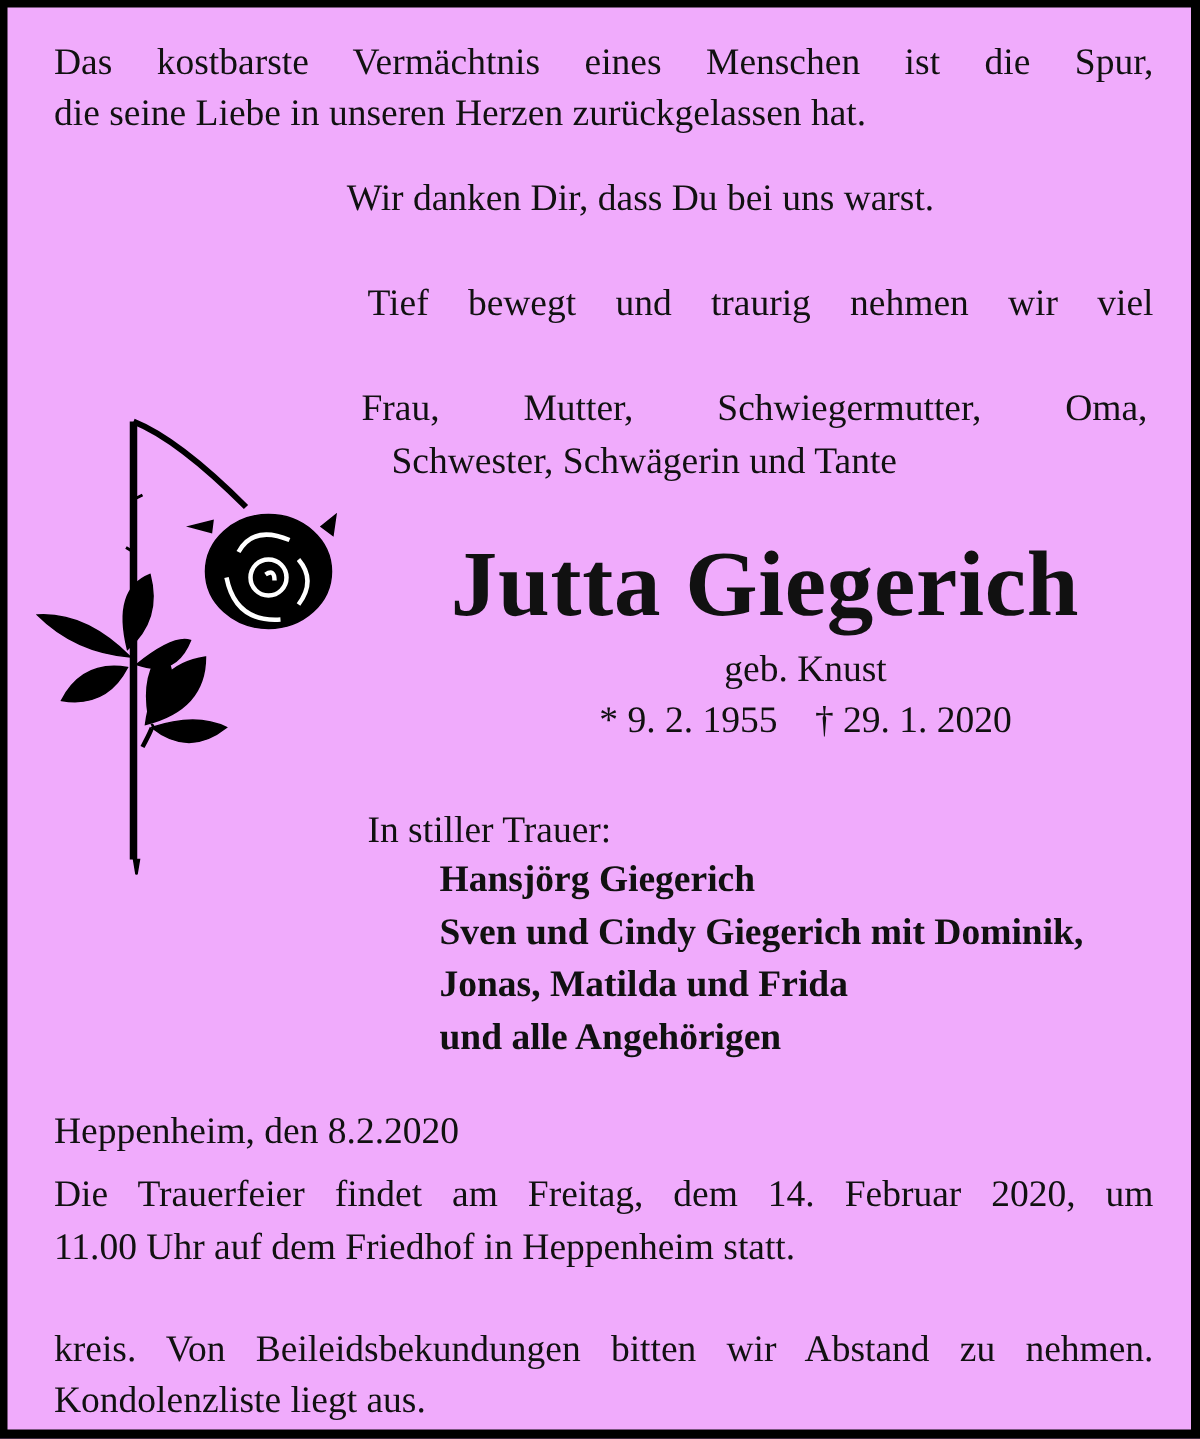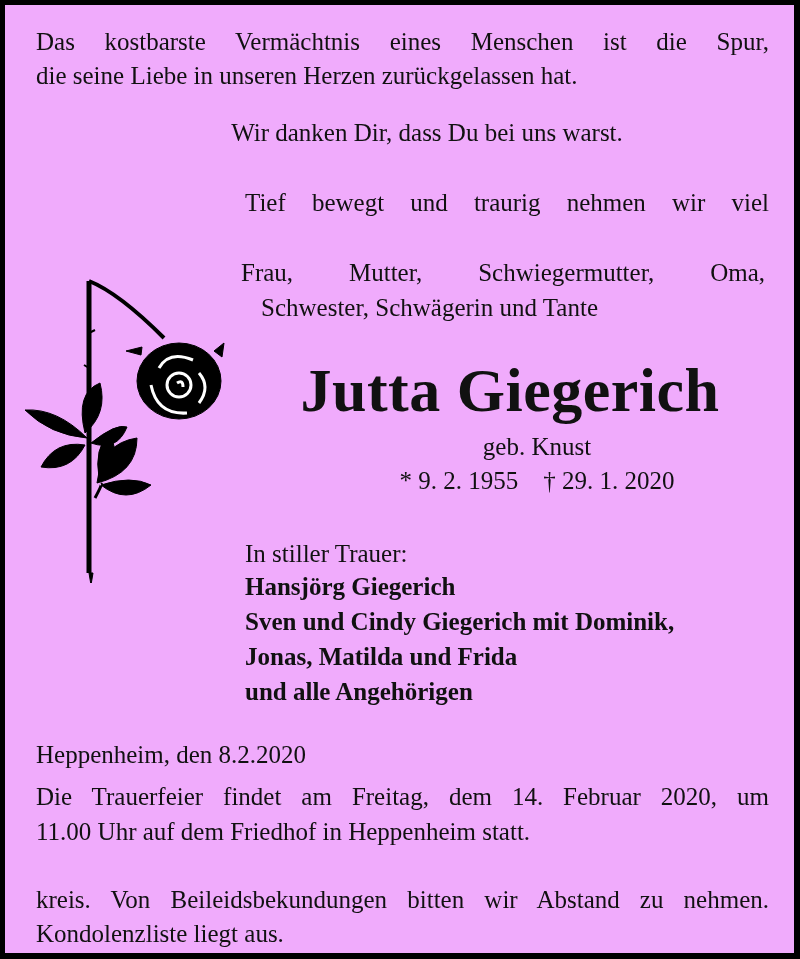--- a/index.html
+++ b/index.html
@@ -6,21 +6,21 @@
   body { width: 800px; height: 959px; position: relative; overflow: hidden; }
   .frame {
     position: absolute; left: 5px; top: 5px; right: 6px; bottom: 6px;
     background: #f0abfc;
     color: #111;
     font-family: "Liberation Serif", "DejaVu Serif", serif;
   }
   .line { position: absolute; white-space: nowrap; font-size: 25px; line-height: 30px; }
   .justify { text-align: justify; text-align-last: justify; }
   .center { text-align: center; margin-left: 27px; }
-  .bold { font-weight: bold; }
+  .bold { font-weight: bold; margin-left: 48px; }
   .name {
     position: absolute; left: 255px; width: 500px; top: 350px;
     text-align: center; font-size: 62px; font-weight: bold; line-height: 70px;
     letter-spacing: 0.5px;
   }
   .rose { position: absolute; left: 14px; top: 268px; width: 210px; height: 310px; }
 </style>
 </head>
 <body>
 

